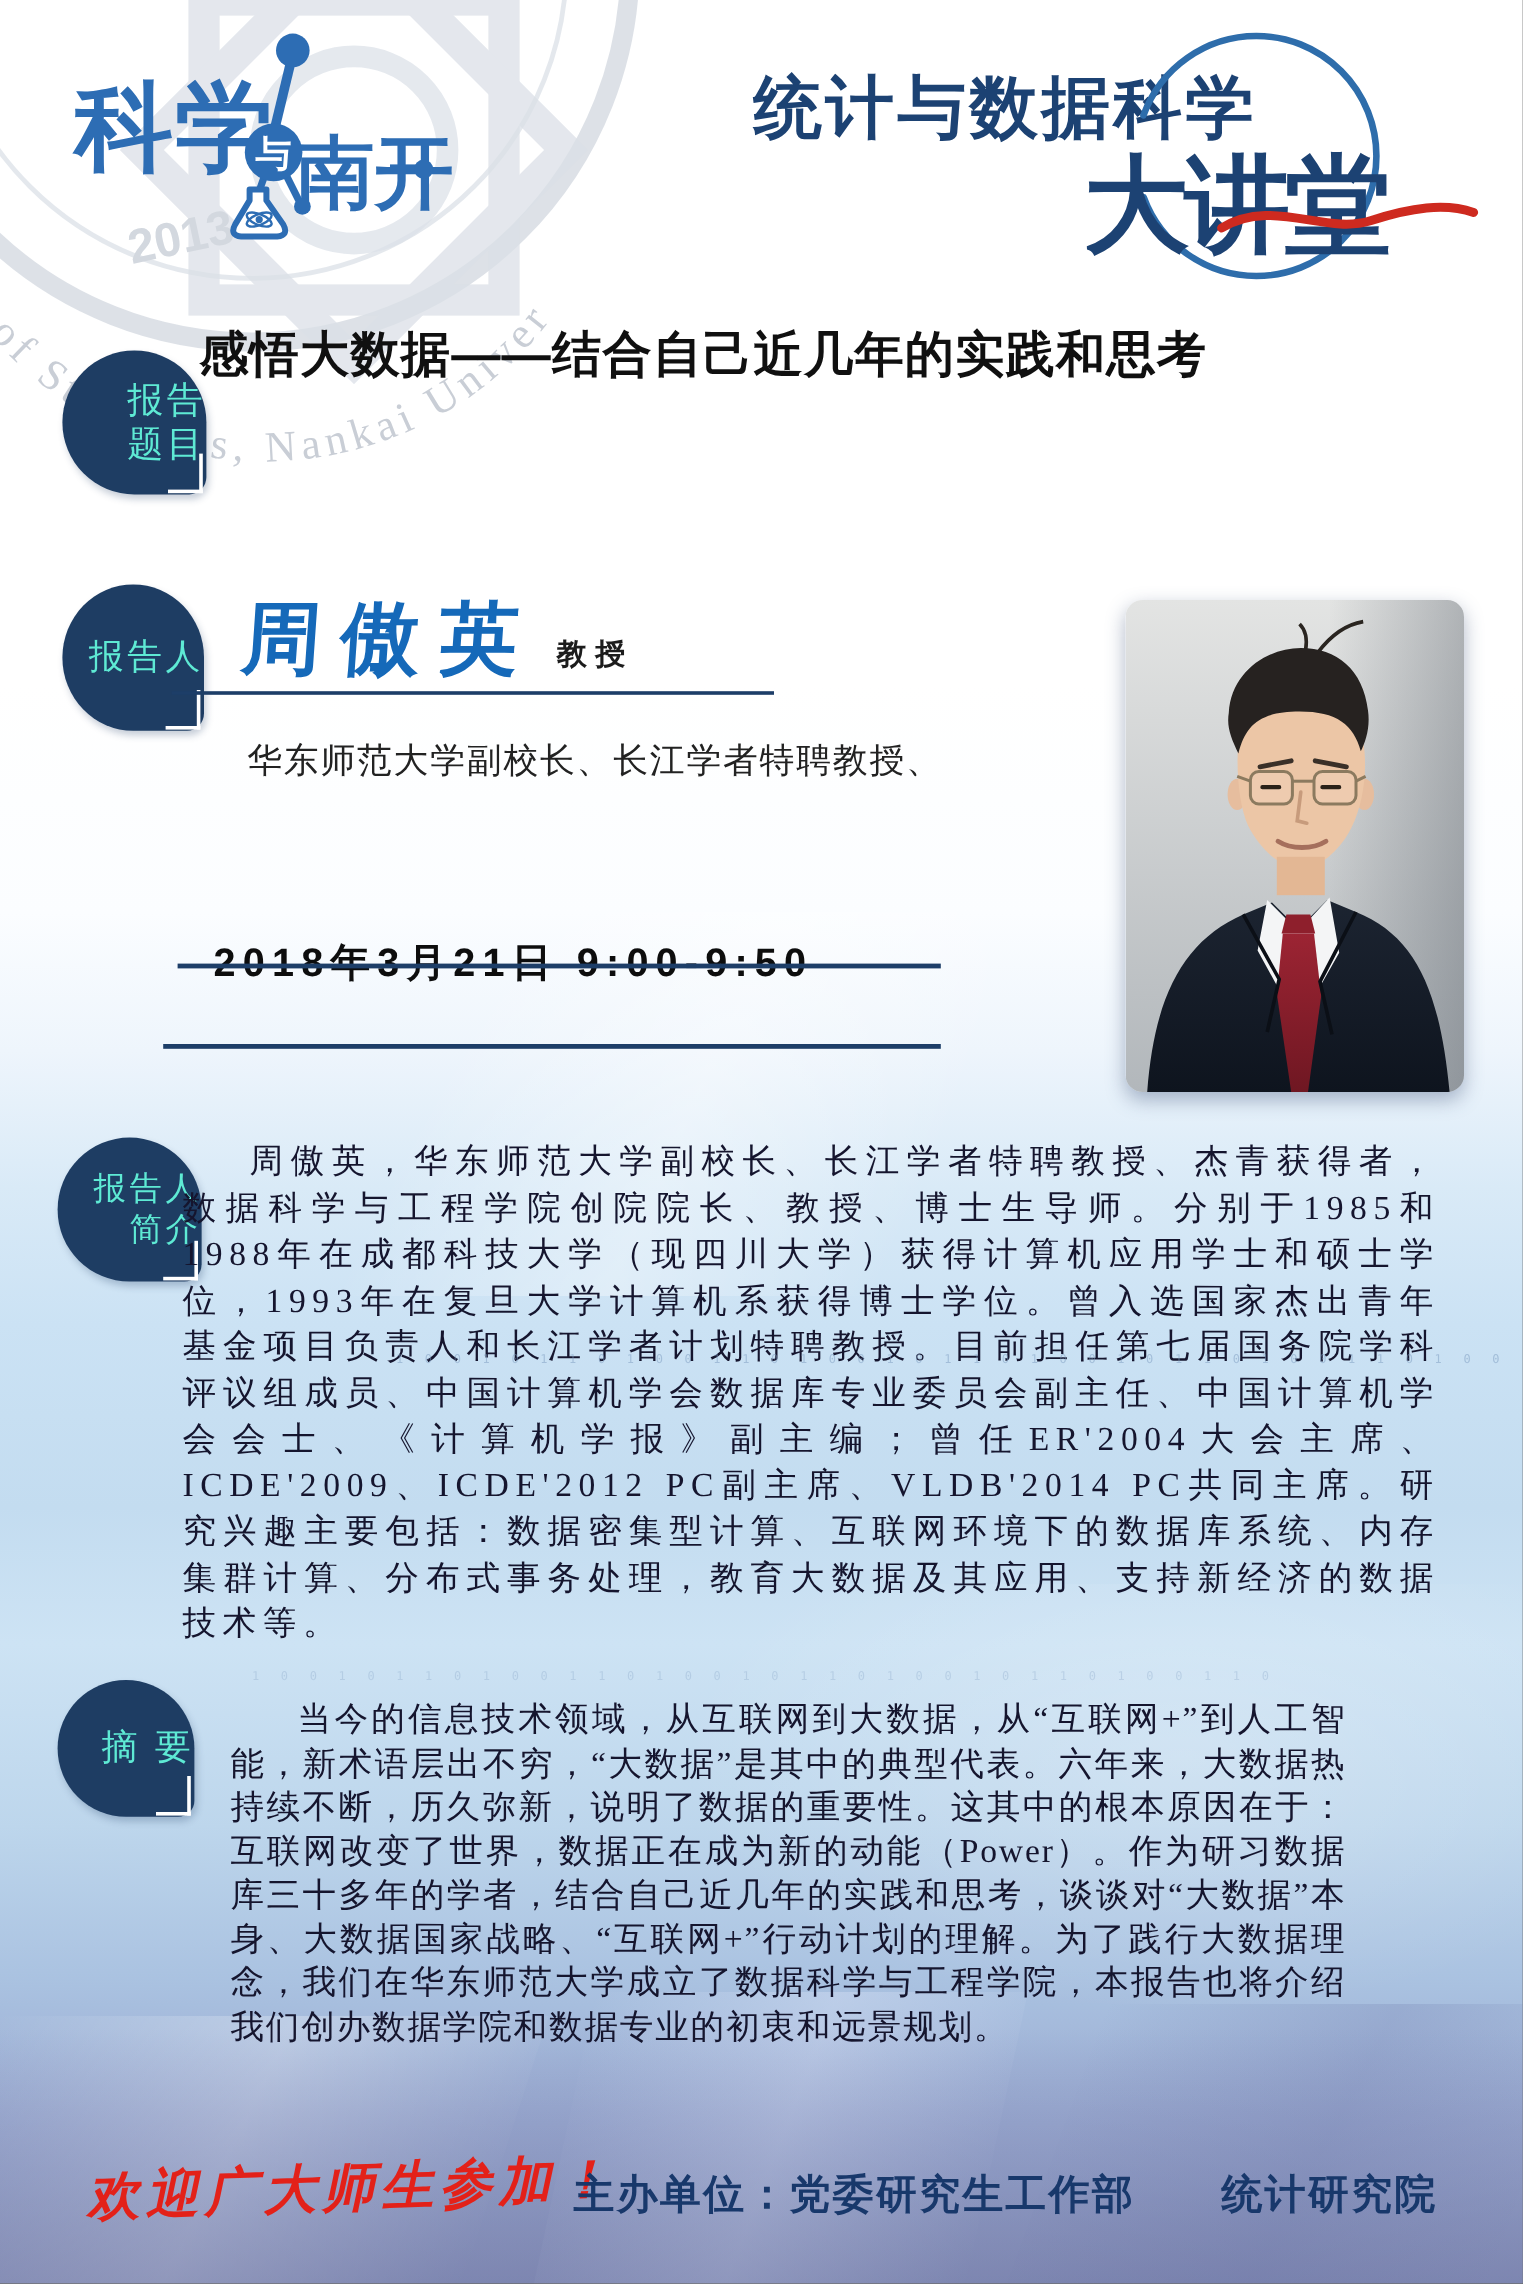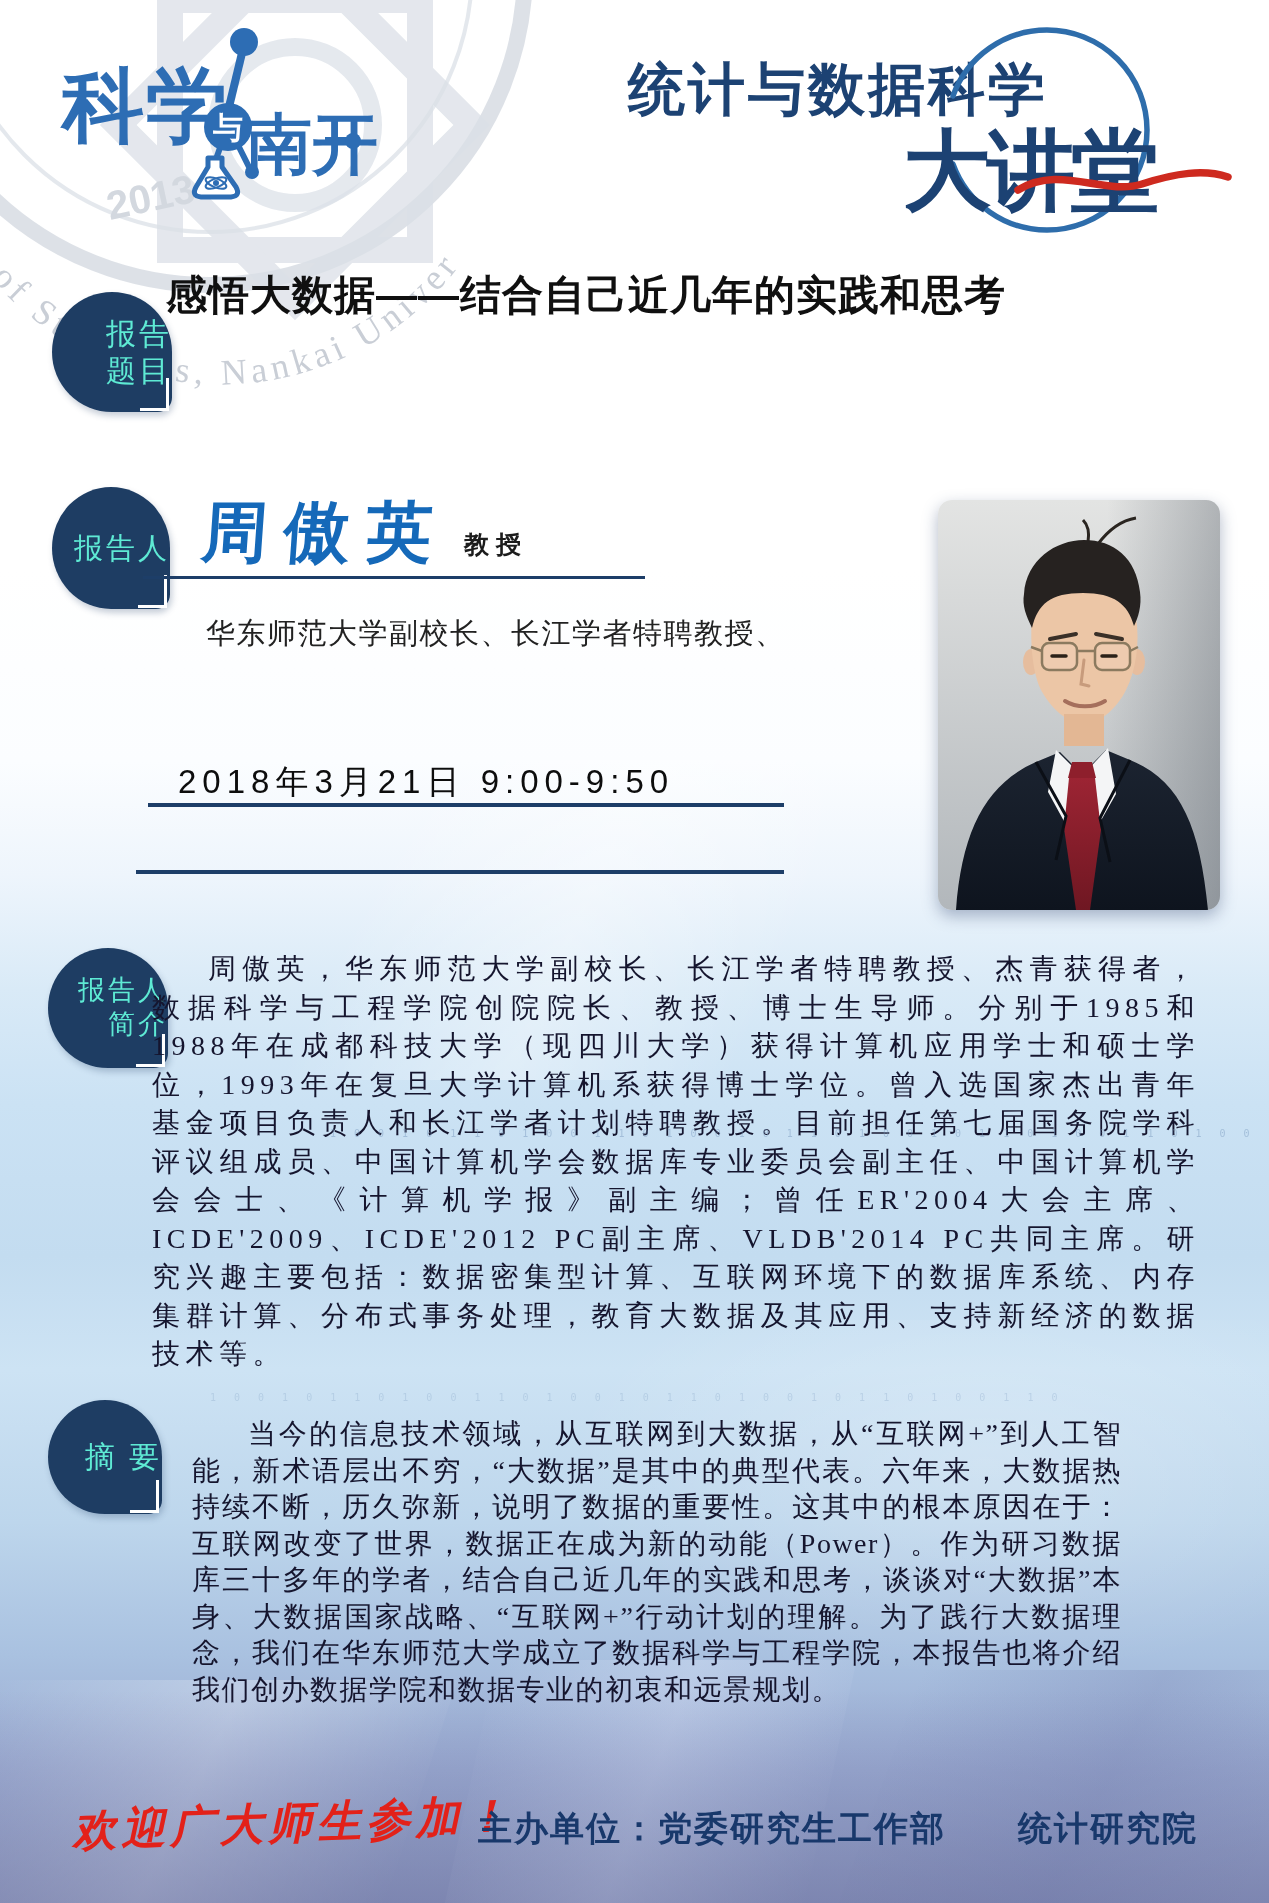--- a/index.html
+++ b/index.html
@@ -166,21 +166,21 @@
       <path d="M18,410 C24,330 48,284 98,262 L122,252 L144,274 L168,250 L192,260
                C242,280 262,326 270,410 Z" fill="url(#suitG)"></path>
       <path d="M118,250 L144,276 L170,248 L178,294 L144,354 L110,292 Z" fill="#f4f5f6"></path>
       <path d="M134,262 L154,262 L158,278 L130,278 Z" fill="#8e1f2c"></path>
       <path d="M131,278 L157,278 L163,330 L152,410 L138,410 L126,328 Z" fill="url(#tieG)"></path>
       <path d="M98,262 L128,316 L118,360" stroke="#0b0f16" stroke-width="3" fill="none"></path>
       <path d="M192,260 L162,318 L172,362" stroke="#0b0f16" stroke-width="3" fill="none"></path>
     </svg>
   </div>
 
-  <div class="abs" style="left:178px;top:760px;font-size:33px;font-weight:400;color:#0d0d0d;letter-spacing:6px;white-space:nowrap;">2018年3月21日  9:00-9:50</div>
+  <div class="abs" style="left:178px;top:780px;font-size:33px;font-weight:700;color:#0d0d0d;letter-spacing:6px;white-space:nowrap;">2018年3月21日  9:00-9:50</div>
   <div class="rule" style="left:148px;top:803px;width:636px;"></div>
   <div class="rule" style="left:136px;top:870px;width:648px;"></div>
 
   <div class="badge" style="left:48px;top:948px;width:120px;height:120px;font-size:27px;">
     <span class="badge-line">报告人</span>
     <span class="badge-line">简介</span>
     <span class="badge-bracket"></span>
   </div>
   <div class="para" style="left:152px;top:950px;width:1048px;font-size:28px;line-height:38.5px;letter-spacing:5.5px;">周傲英，华东师范大学副校长、长江学者特聘教授、杰青获得者，数据科学与工程学院创院院长、教授、博士生导师。分别于1985和1988年在成都科技大学（现四川大学）获得计算机应用学士和硕士学位，1993年在复旦大学计算机系获得博士学位。曾入选国家杰出青年基金项目负责人和长江学者计划特聘教授。目前担任第七届国务院学科评议组成员、中国计算机学会数据库专业委员会副主任、中国计算机学会会士、《计算机学报》副主编；曾任ER'2004大会主席、ICDE'2009、ICDE'2012 PC副主席、VLDB'2014 PC共同主席。研究兴趣主要包括：数据密集型计算、互联网环境下的数据库系统、内存集群计算、分布式事务处理，教育大数据及其应用、支持新经济的数据技术等。</div>
 

